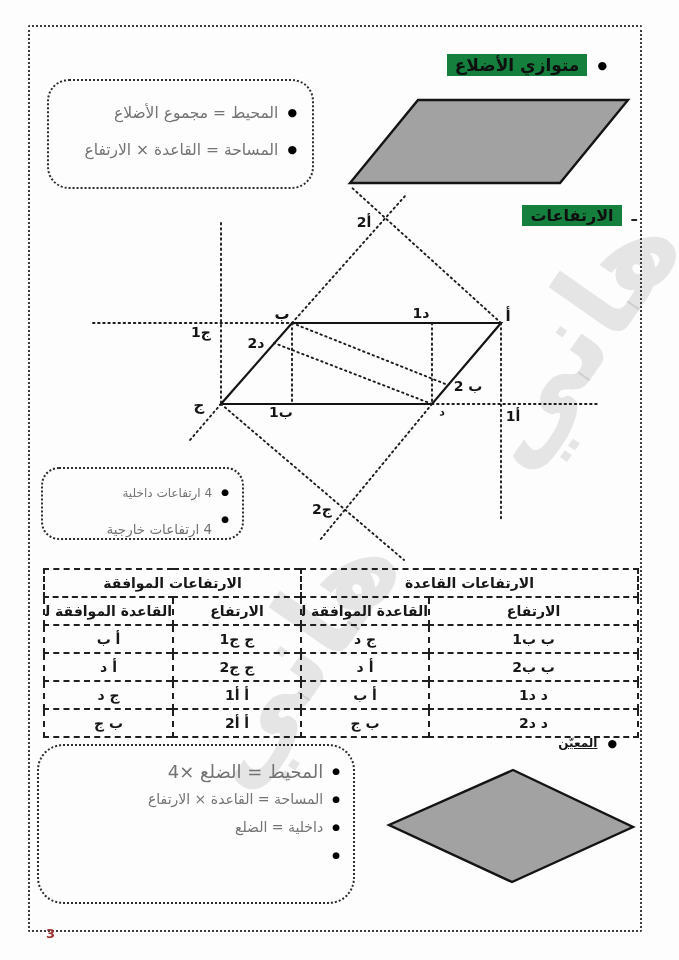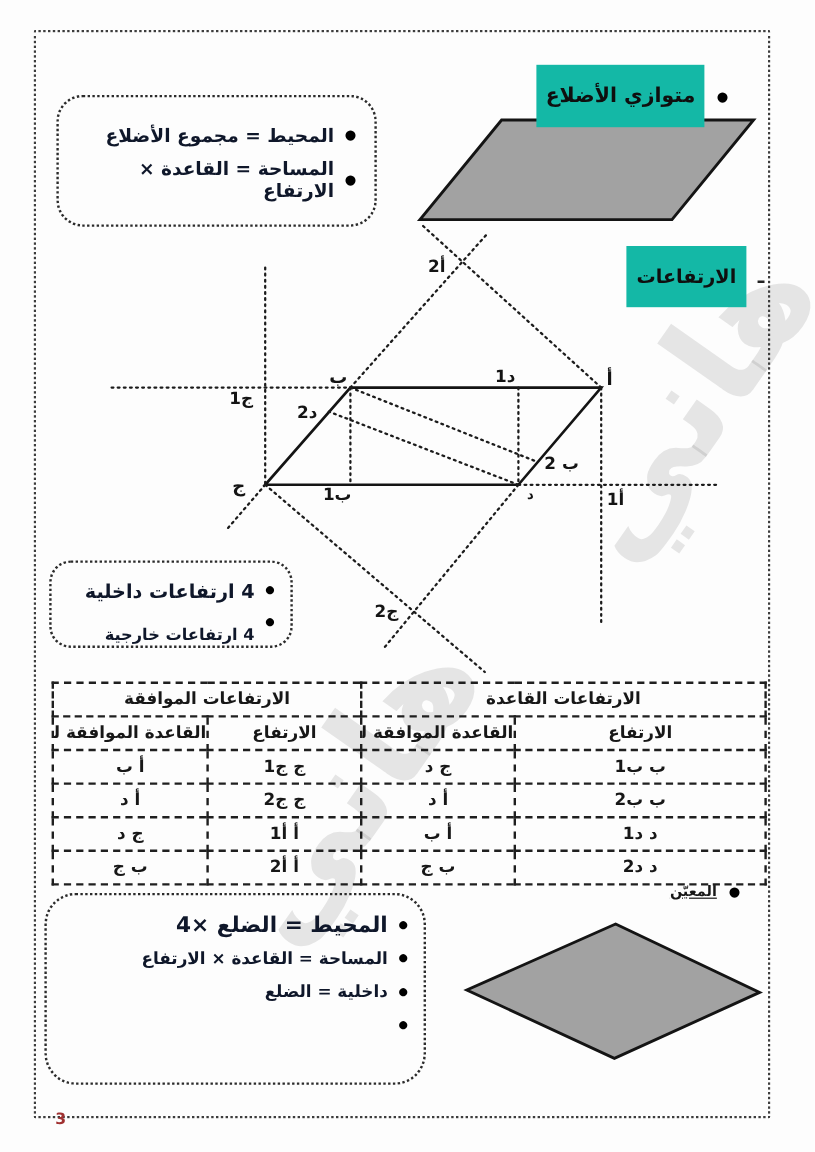--- a/index.html
+++ b/index.html
@@ -12,26 +12,26 @@
   .watermark{position:absolute;z-index:0;color:rgba(70,70,70,0.13);
     font-size:115px;font-weight:bold;white-space:nowrap;transform:rotate(-55deg);}
   svg.layer{position:absolute;left:0;top:0;z-index:2;}
   svg text{font-family:"DejaVu Sans",sans-serif;font-weight:600;fill:#141414;font-size:14px;}
   svg text.vtx{font-size:15px;font-weight:bold;}
   svg text.tiny{font-size:11px;}
   .solidline{fill:none;stroke:#141414;stroke-width:2.2;}
   .dotline{stroke:#1c1c1c;stroke-width:1.9;stroke-linecap:round;stroke-dasharray:1.5 3.6;fill:none;}
   .shape{fill:#a2a2a2;stroke:#141414;stroke-width:2.4;}
   .content{position:absolute;z-index:3;}
-  .hl{background:#14b8a6;padding:16px 8px;font-weight:bold;color:#0f0f0f;}
+  .hl{background:#15803d;padding:1px 8px;font-weight:bold;color:#0f0f0f;}
   .title-row{display:flex;align-items:center;gap:10px;}
   .bullet{font-size:11px;line-height:1;color:#000;}
   .box{position:absolute;z-index:3;border:2.5px dotted #2b2b2b;border-radius:22px;box-sizing:border-box;}
   .bullet-line{display:flex;align-items:center;gap:9px;}
-  .bl-text{font-weight:bold;color:#0f172a;}
+  .bl-text{font-weight:normal;color:#737373;}
   table.hts{position:absolute;z-index:3;border-collapse:collapse;table-layout:fixed;
     text-align:center;}
   table.hts td{border:2px dashed #1f1f1f;font-weight:bold;font-size:14px;
     padding:0;height:26px;overflow:hidden;white-space:nowrap;}
   .pagenum{position:absolute;z-index:3;font-size:13px;font-weight:bold;}
 </style>
 </head>
 <body>
 
 <div class="page">
@@ -95,21 +95,21 @@
   </div>
 
   <div class="content title-row" style="top:205px;right:42px;position:absolute;">
     <span style="font-weight:bold;color:#222;">ـ</span>
     <span class="hl" style="font-size:16px;">الارتفاعات</span>
   </div>
 
   <div class="box" style="left:41px;top:467px;width:203px;height:73px;padding:10px 13px 0 6px;border-radius:18px;">
     <div class="bullet-line" style="height:27px;">
       <span class="bullet" style="font-size:9px;">●</span>
-      <span class="bl-text" style="font-size:16px;">4 ارتفاعات داخلية</span>
+      <span class="bl-text" style="font-size:12px;">4 ارتفاعات داخلية</span>
     </div>
     <div class="bullet-line" style="height:27px;">
       <span class="bullet" style="font-size:9px;">●</span>
       <span class="bl-text" style="font-size:13.5px;margin-top:18px;">4 ارتفاعات خارجية</span>
     </div>
   </div>
 
   <table class="hts" style="left:43px;top:568px;width:594px;" dir="rtl">
     <colgroup>
       <col style="width:209px;">

